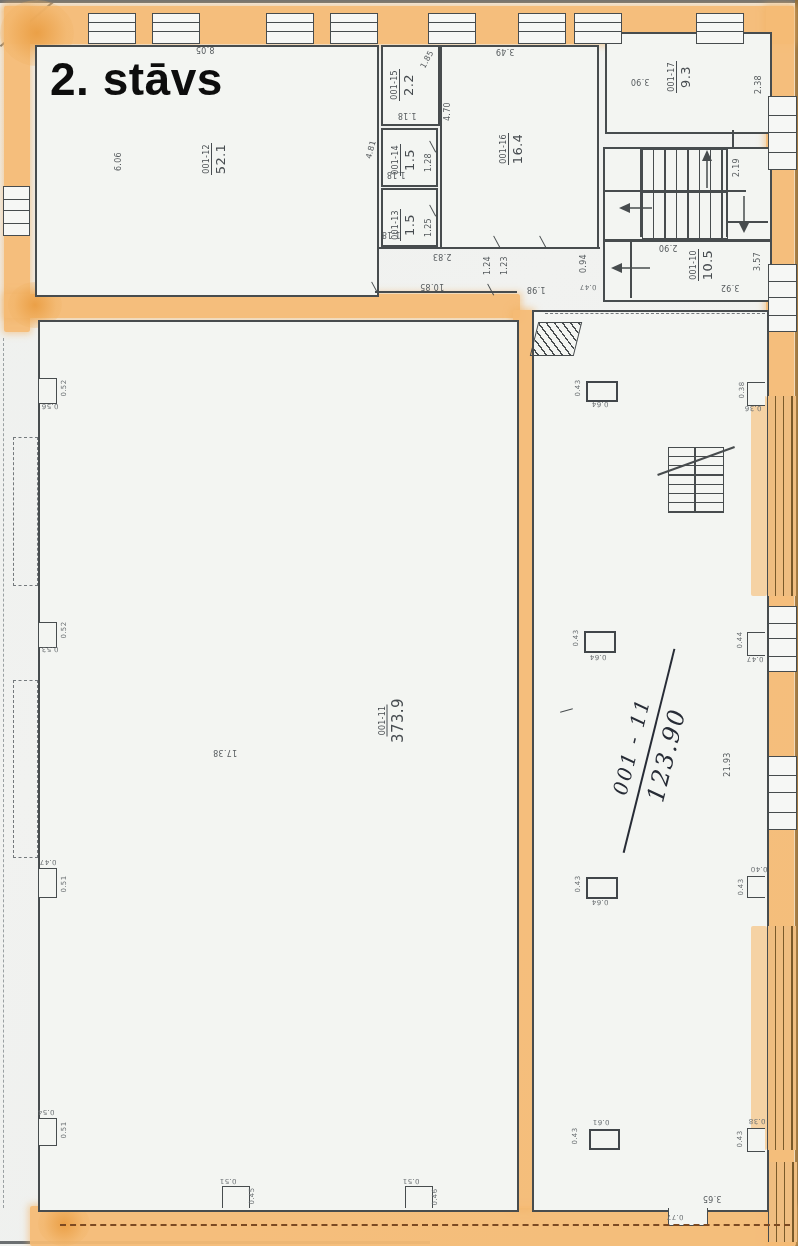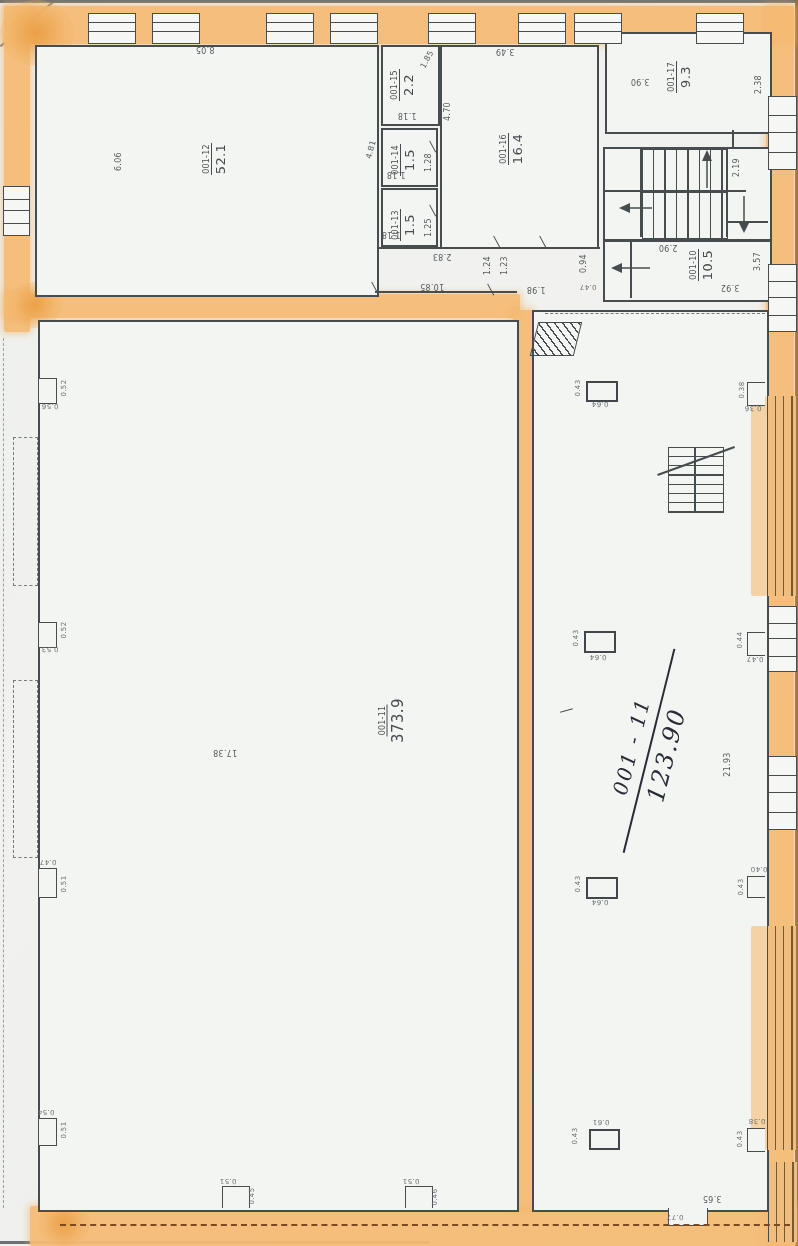--- a/index.html
+++ b/index.html
@@ -151,20 +151,21 @@
     </svg>
   <svg class="arrow" style="left:618px;top:202px" width="36" height="12">
       <line x1="34" y1="6" x2="8" y2="6" stroke="#474c4e" stroke-width="1.5"></line>
       <polygon points="12,1 12,11 1,6" fill="#474c4e"></polygon>
     </svg>
   <svg class="arrow" style="left:610px;top:262px" width="42" height="12">
       <line x1="40" y1="6" x2="8" y2="6" stroke="#474c4e" stroke-width="1.5"></line>
       <polygon points="12,1 12,11 1,6" fill="#474c4e"></polygon>
     </svg>
 
+  <div class="title" style="left:50px;top:52px">2. stāvs</div>
 
   <div class="rlabel" style="left:193px;top:146px">
     <span class="rid">001-12</span>
     <span class="rarea">52.1</span>
   </div>
   <div class="rlabel" style="left:381px;top:72px">
     <span class="rid">001-15</span>
     <span class="rarea">2.2</span>
   </div>
   <div class="rlabel" style="left:382px;top:147px">

